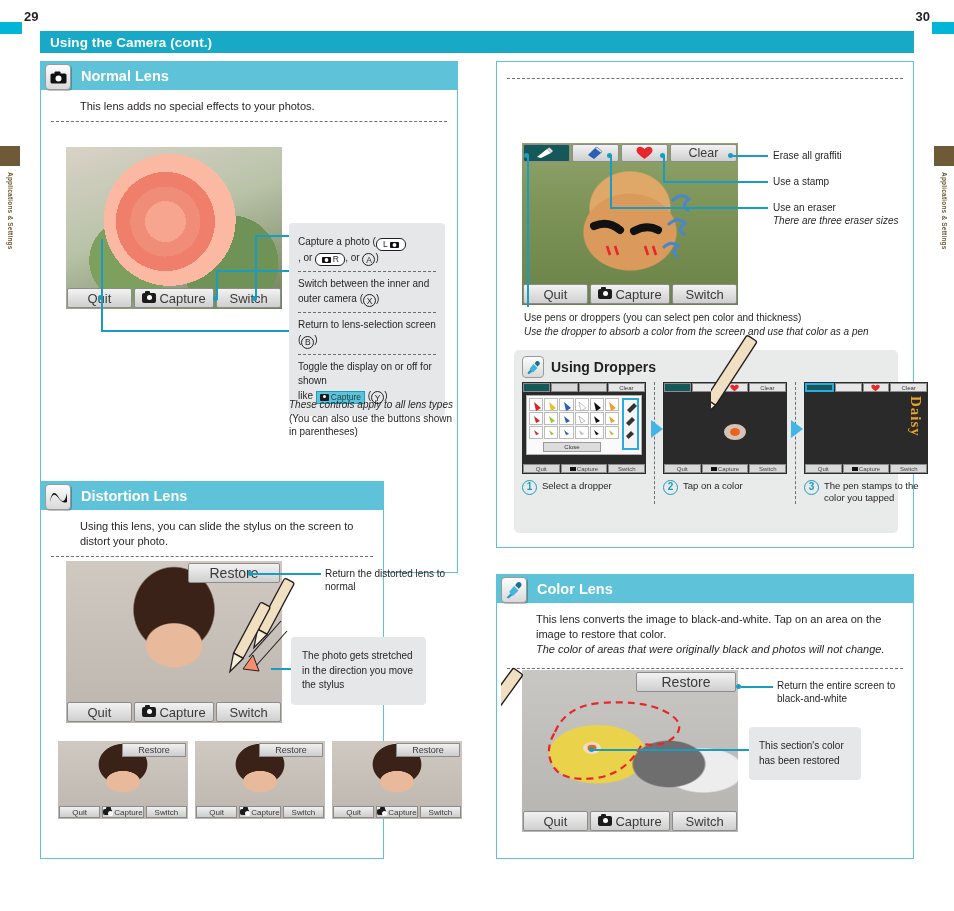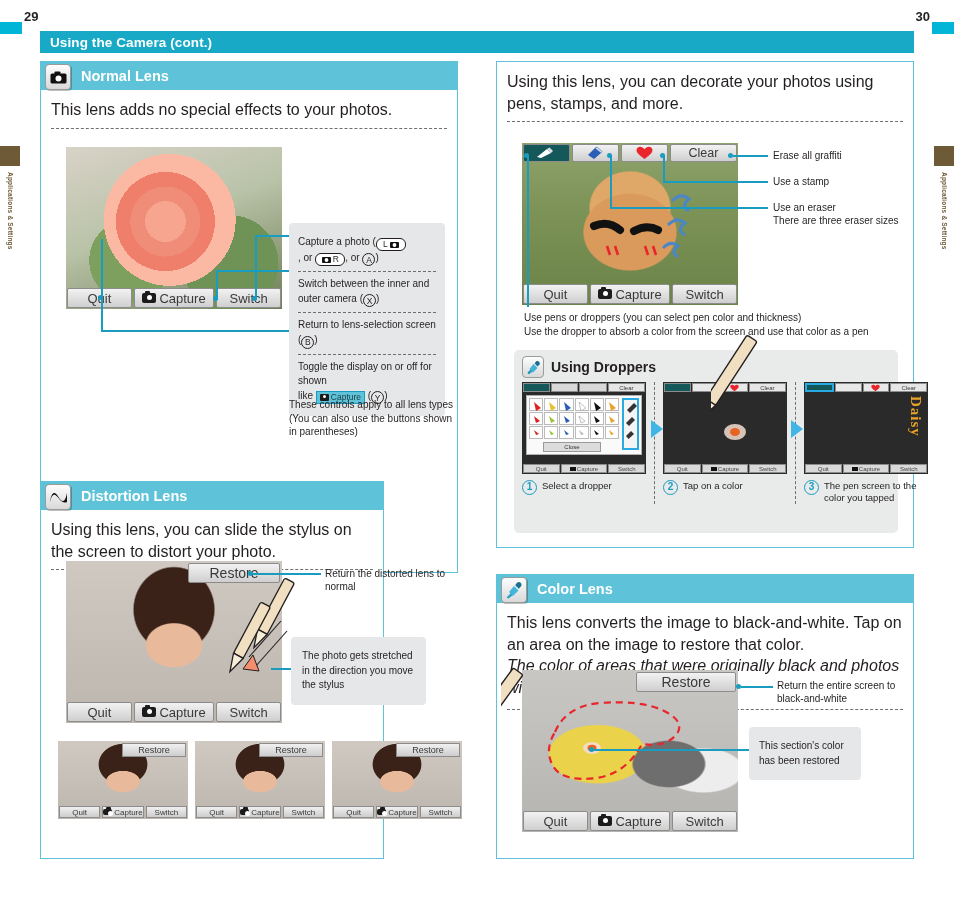--- a/index.html
+++ b/index.html
@@ -61,29 +61,29 @@
   .panel-icon {
     position:absolute; left:4px; top:2px;
     width:26px; height:26px; border-radius:4px;
     background:linear-gradient(#fdfdfd,#d9d9d9);
     border:1px solid #9a9a9a;
     box-shadow: 1px 1px 0 rgba(0,0,0,.25);
     display:flex; align-items:center; justify-content:center;
   }
   .panel-body { padding:9px 10px 10px 10px; position:relative; }
 
-  .lead { font-size:16px; line-height:1.35; color:#231f20; }
+  .lead { font-size:11px; line-height:1.35; color:#231f20;margin-left:29px; }
   .lead.ital { font-style:italic; }
   .dashline {
     border-top:1.5px dashed #6d6e71; margin:7px 0 0 0; height:0;
   }
 
   
   .callout { position:absolute; font-size:10px; line-height:1.32; color:#231f20; }
-  .callout.ital { }
+  .callout.ital { font-style:italic; }
   .greybox {
     position:absolute; background:#e6e7e8; border-radius:4px;
     font-size:10px; line-height:1.45; color:#231f20; padding:7px 9px;
   }
   .greybox .row { padding:5px 0; }
   .greybox .divider { border-top:1.5px dashed #6d6e71; height:0; }
 
   
   .lline { position:absolute; background:#1a9cc0; }
   .lline.h { height:1.6px; }
@@ -417,21 +417,20 @@
             <span>Capture</span>
           </div>
         <div>Switch</div>
       </div>
     </div>
   </div>
 </div>
 
 <div class="panel" style="left:496px; top:61px; width:418px; height:487px;">
   <div class="panel-body">
-    <div class="lead">Using this lens, you can decorate your photos using pens, stamps, and more.</div>
     <div class="dashline"></div>
   </div>
 
   <div class="screen catbg" style="left:25px; top:81px; width:216px; height:162px;">
     <div class="topbar">
       <div class="tbtn active">
         <svg width="20" height="12" viewBox="0 0 20 12">
             <path d="M1 10 L11 2 L15 6 L5 11 Z" fill="#fff"></path>
             <path d="M11 2 L13.5 0.6 L17 4 L15 6 Z" fill="#dcdcdc"></path>
           </svg>
@@ -632,21 +631,21 @@
             <div style="flex:1;background:#d9d9d9;border:1px solid #8c8c8c;font-size:6px;display:flex;align-items:center;justify-content:center;color:#444;">Quit</div>
             <div style="flex:1.3;background:#d9d9d9;border:1px solid #8c8c8c;font-size:6px;display:flex;align-items:center;justify-content:center;gap:1px;color:#444;">
                 <span style="width:6px;height:4px;background:#111;display:inline-block;"></span>
                 <span>Capture</span>
               </div>
             <div style="flex:1;background:#d9d9d9;border:1px solid #8c8c8c;font-size:6px;display:flex;align-items:center;justify-content:center;color:#444;">Switch</div>
           </div>
         </div>
         <div class="caption">
           <span class="stepnum">3</span>
-          <span>The pen screen to the color you tapped</span>
+          <span>The pen stamps to the color you tapped</span>
         </div>
       </div>
 
       <div class="arrowR" style="left:137px; top:38px;"></div>
       <div class="arrowR" style="left:277px; top:38px;"></div>
     </div>
   </div>
 
   <svg style="position:absolute;left:214px;top:272px;" width="90" height="120">
     <g transform="rotate(33 40 6)">

